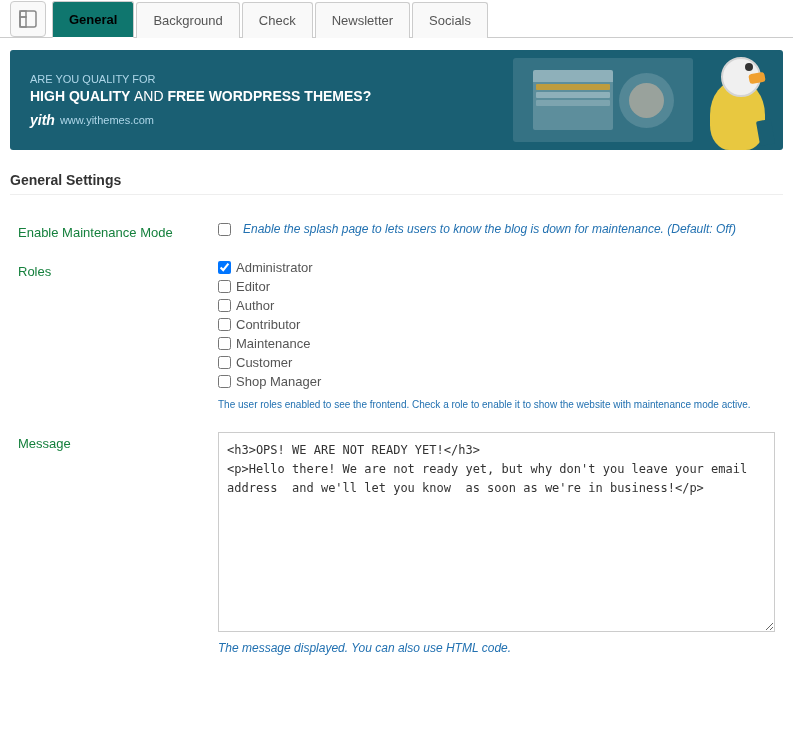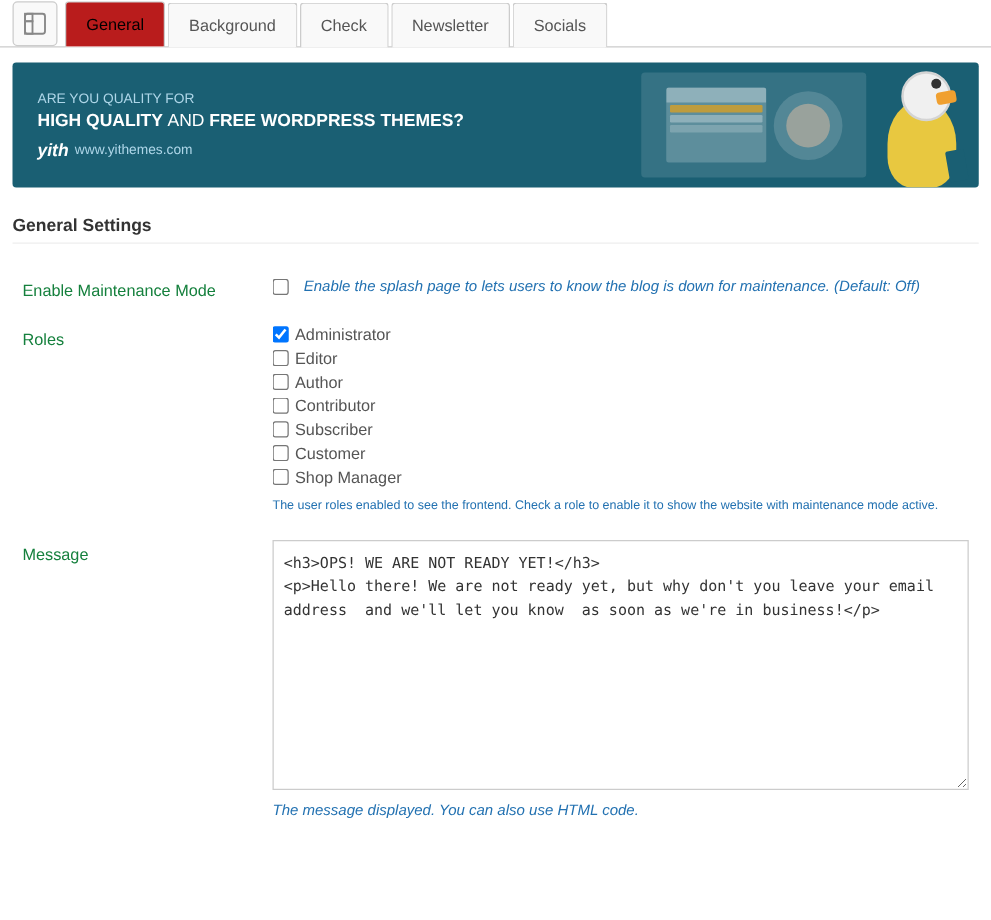--- a/index.html
+++ b/index.html
@@ -5,21 +5,21 @@
     * { box-sizing: border-box; margin: 0; padding: 0; }
     body { font-family: Arial, sans-serif; font-size: 13px; color: #333; background: #f1f1f1; }
 
     .page-wrapper { background: #fff; max-width: 793px; margin: 0 auto; min-height: 736px; }
 
     
     .tabs-bar { display: flex; align-items: center; border-bottom: 1px solid #ccc; background: #fff; padding: 0 10px; }
     .tab-icon { width: 36px; height: 36px; border: 1px solid #ccc; border-radius: 4px; display: flex; align-items: center; justify-content: center; margin-right: 6px; background: #f9f9f9; }
     .tab-icon svg { width: 20px; height: 20px; }
     .tab { padding: 10px 16px; border: 1px solid #ccc; border-bottom: none; background: #f9f9f9; cursor: pointer; font-size: 13px; color: #555; margin-right: 2px; border-radius: 3px 3px 0 0; position: relative; top: 1px; }
-    .tab.active { background: #b91c1c; border-bottom: 1px solid #fff; color: #000; font-weight: normal; z-index: 2; }
+    .tab.active { background: #0f766e; border-bottom: 1px solid #fff; color: #000; font-weight: bold; z-index: 2; }
 
     
     .banner { margin: 12px 10px; background: #1a5f73; border-radius: 3px; height: 100px; overflow: hidden; position: relative; display: flex; align-items: center; }
 
     
     .content { padding: 10px 10px 20px 10px; }
     .section-title { font-weight: bold; font-size: 14px; margin-bottom: 16px; padding-bottom: 6px; border-bottom: 1px solid #eee; }
 
     .settings-table { width: 100%; border-collapse: collapse; }
     .settings-table tr td { padding: 10px 8px; vertical-align: top; }
@@ -128,21 +128,21 @@
             <div class="role-item">
               <input type="checkbox" id="role-author" style="">
               <label for="role-author">Author</label>
             </div>
             <div class="role-item">
               <input type="checkbox" id="role-contributor" style="">
               <label for="role-contributor">Contributor</label>
             </div>
             <div class="role-item">
               <input type="checkbox" id="role-subscriber" style="">
-              <label for="role-subscriber">Subscriber</label>
+              <label for="role-subscriber">Maintenance</label>
             </div>
             <div class="role-item">
               <input type="checkbox" id="role-customer" style="">
               <label for="role-customer">Customer</label>
             </div>
             <div class="role-item">
               <input type="checkbox" id="role-shop-manager" style="">
               <label for="role-shop-manager">Shop Manager</label>
             </div>
             <div class="roles-desc">The user roles enabled to see the frontend. Check a role to enable it to show the website with maintenance mode active.</div>

